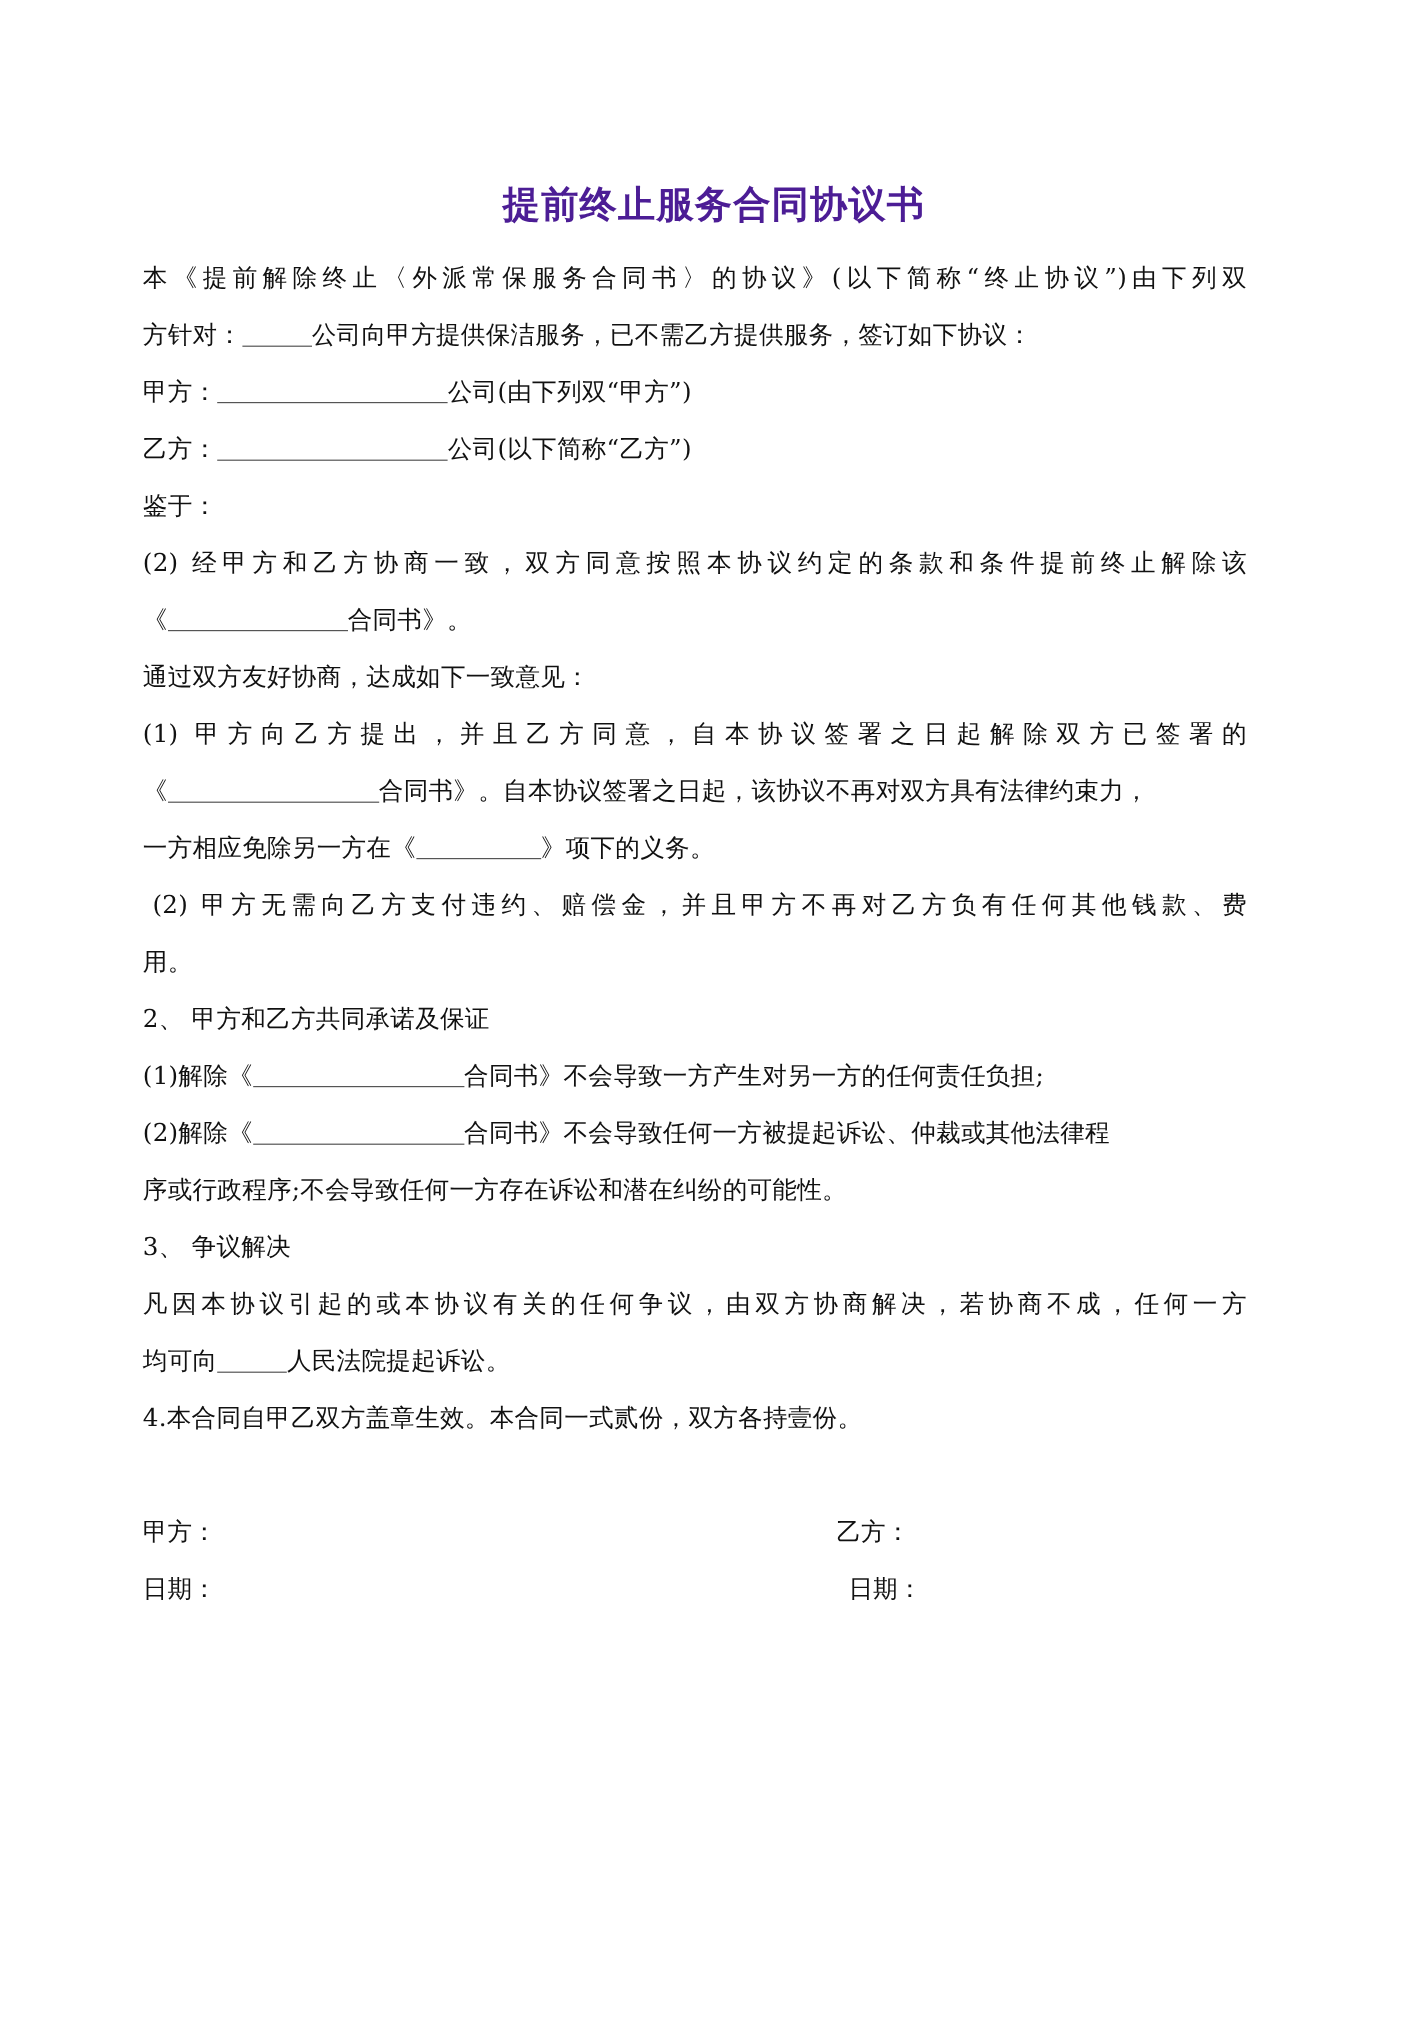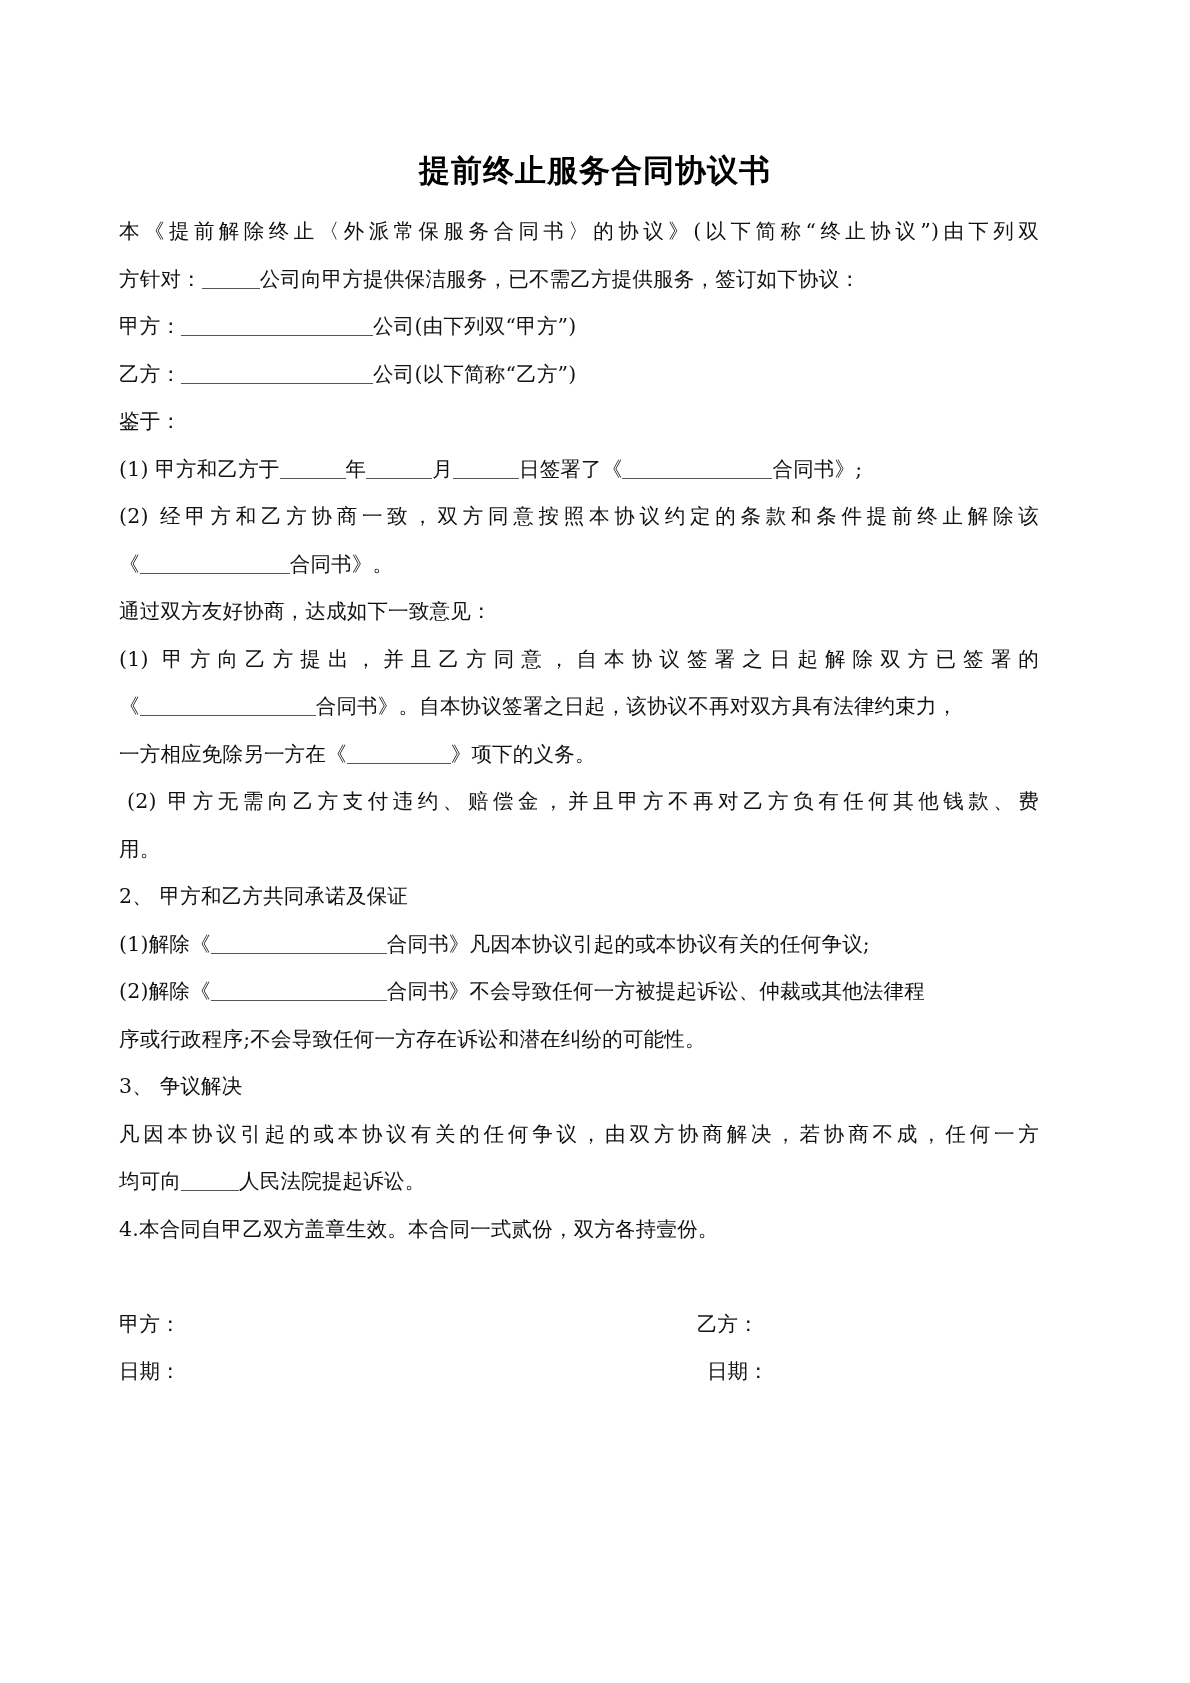--- a/index.html
+++ b/index.html
@@ -25,21 +25,21 @@
     .title {
       position: absolute;
       left: 0;
       top: 150px;
       width: 1190px;
       text-align: center;
       font-family: "DejaVu Sans", "Liberation Sans", sans-serif;
       font-weight: bold;
       font-size: 31px;
       letter-spacing: 1px;
-      color: #000000;
+      color: #4c1d95;
       margin: 0;
     }
     .body {
       position: absolute;
       left: 119px;
       top: 208px;
       width: 920px;
     }
     .line {
       height: 47.5px;
@@ -101,23 +101,20 @@
     <div class="line">
       <span>甲方：</span><span class="blank" style="width:192px"></span><span>公司(由下列双“甲方”)</span>
     </div>
 
     <div class="line">
       <span>乙方：</span><span class="blank" style="width:192px"></span><span>公司(以下简称“乙方”)</span>
     </div>
 
     <div class="line">鉴于：</div>
 
-    <div class="line">
-      <span>(1) 甲方和乙方于</span><span class="blank" style="width:66px"></span><span>年</span><span class="blank" style="width:66px"></span><span>月</span><span class="blank" style="width:66px"></span><span>日签署了《</span><span class="blank" style="width:150px"></span><span>合同书》;</span>
-    </div>
 
     <div class="line justify">(2) 经甲方和乙方协商一致，双方同意按照本协议约定的条款和条件提前终止解除该</div>
     <div class="line">
       <span>《</span><span class="blank" style="width:150px"></span><span>合同书》。</span>
     </div>
 
     <div class="line">通过双方友好协商，达成如下一致意见：</div>
 
 
     <div class="line justify">(1) 甲方向乙方提出，并且乙方同意，自本协议签署之日起解除双方已签署的</div>
@@ -127,21 +124,21 @@
     <div class="line">
       <span>一方相应免除另一方在《</span><span class="blank" style="width:104px"></span><span>》项下的义务。</span>
     </div>
 
     <div class="line justify indent-half">(2) 甲方无需向乙方支付违约、赔偿金，并且甲方不再对乙方负有任何其他钱款、费</div>
     <div class="line">用。</div>
 
     <div class="line">2、 甲方和乙方共同承诺及保证</div>
 
     <div class="line">
-      <span>(1)解除《</span><span class="blank" style="width:176px"></span><span>合同书》凡因本协议引起的或本协议有关的任何争议;</span>
+      <span>(1)解除《</span><span class="blank" style="width:176px"></span><span>合同书》不会导致一方产生对另一方的任何责任负担;</span>
     </div>
     <div class="line">
       <span>(2)解除《</span><span class="blank" style="width:176px"></span><span>合同书》不会导致任何一方被提起诉讼、仲裁或其他法律程</span>
     </div>
     <div class="line">序或行政程序;不会导致任何一方存在诉讼和潜在纠纷的可能性。</div>
 
     <div class="line">3、 争议解决</div>
     <div class="line justify">凡因本协议引起的或本协议有关的任何争议，由双方协商解决，若协商不成，任何一方</div>
     <div class="line">
       <span>均可向</span><span class="blank" style="width:58px"></span><span>人民法院提起诉讼。</span>

